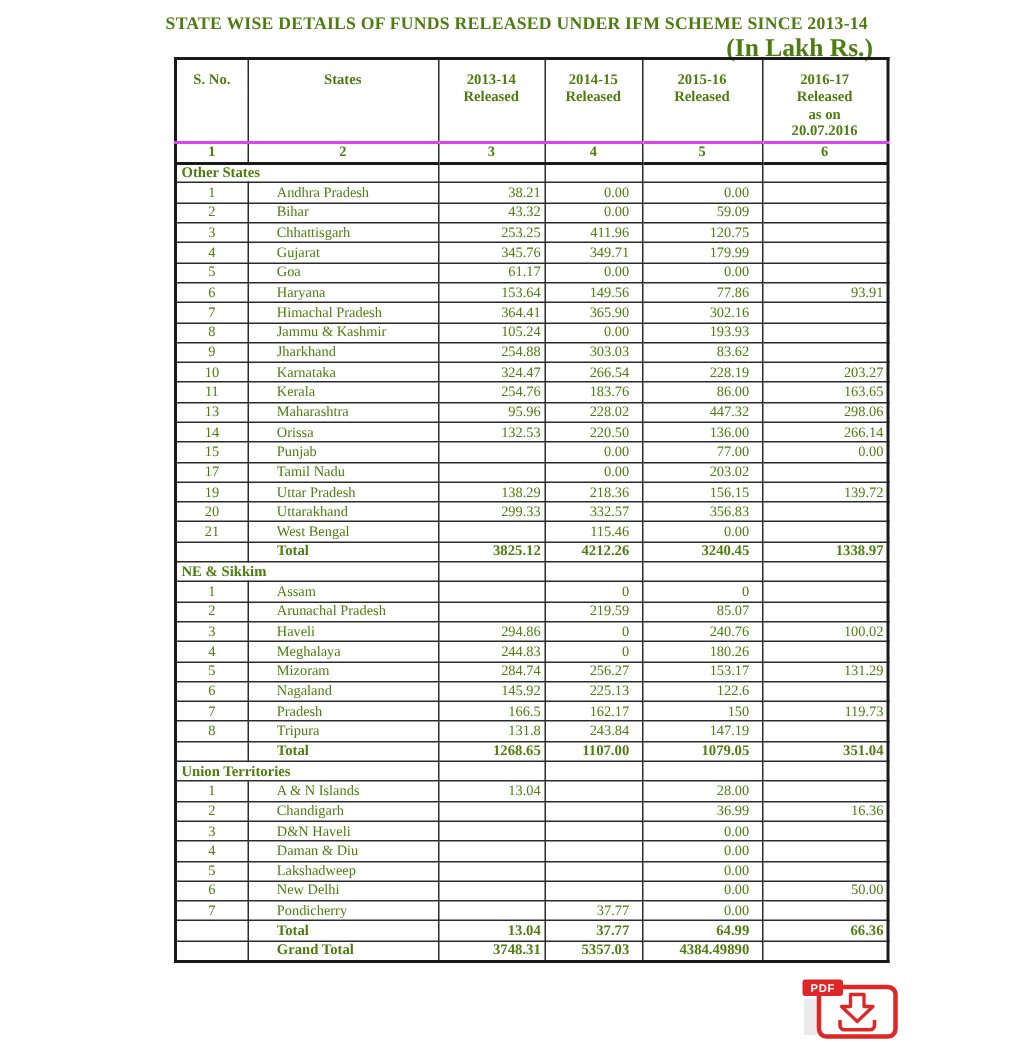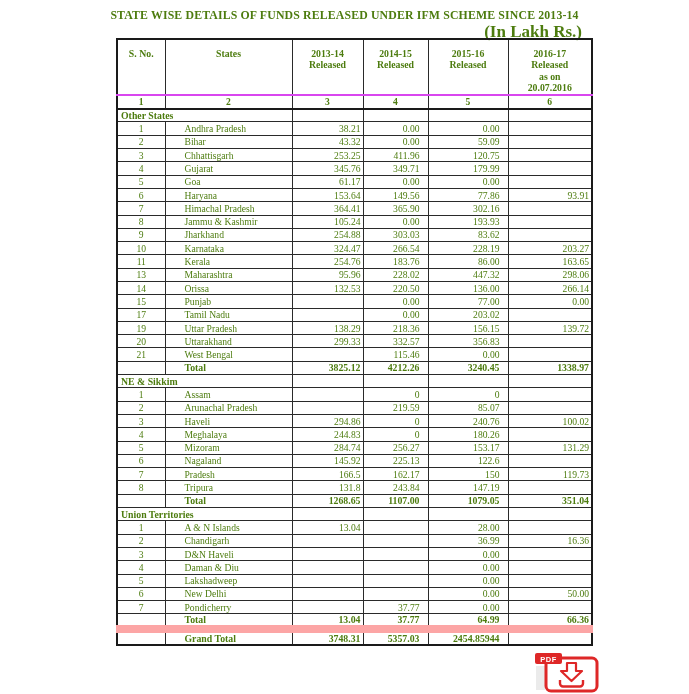--- a/index.html
+++ b/index.html
@@ -43,21 +43,21 @@
     font-weight: bold; text-align: center; border-bottom: 2px solid #1a1a1a;
   }
   tbody tr { height: 13.3px; }
   td.sno   { text-align: center; }
   td.state { text-align: left; padding-left: 19px; }
   td.num   { text-align: right; padding-right: 2px; }
   td.p8    { padding-right: 8px; }
   td.sec   { font-weight: bold; text-align: left; padding-left: 3px; font-size: 9.8px; }
   td.bold  { font-weight: bold; font-size: 9.8px; }
   tr.grand { height: 14px; }
-  tr.grand td { border-top: 8px solid #fca5a5; }
+  tr.grand td { border-top: 1px solid #fca5a5; }
   .pdf-btn {
     position: absolute; left: 534px; top: 651px; width: 68px; height: 43px;
     background: #fff; cursor: pointer;
   }
   .pdf-btn svg { display: block; }
 </style>
 </head>
 <body>
 
 <div class="page">
@@ -406,21 +406,21 @@
           <td class="num bold">13.04</td>
           <td class="num p8 bold">37.77</td>
           <td class="num p8 bold">64.99</td>
           <td class="num bold">66.36</td>
         </tr>
         <tr class="grand">
           <td class="sno"></td>
           <td class="state bold">Grand Total</td>
           <td class="num bold">3748.31</td>
           <td class="num p8 bold">5357.03</td>
-          <td class="num p8 bold">2454.85944</td>
+          <td class="num p8 bold">4384.49890</td>
           <td class="num bold"></td>
         </tr>
       </tbody>
   </table>
 
   <div class="pdf-btn" title="">
     <svg width="68" height="43" viewBox="0 0 68 43">
       <rect x="2" y="15" width="9" height="24" fill="#ebebeb"></rect>
       <rect x="12" y="7" width="51" height="33" rx="5" fill="#ffffff" stroke="#de2727" stroke-width="3"></rect>
       <path d="M33 12 h9 v8 h6 L37.5 30 L27 20 h6 z" fill="#ffffff" stroke="#de2727" stroke-width="2.2" stroke-linejoin="round"></path>

